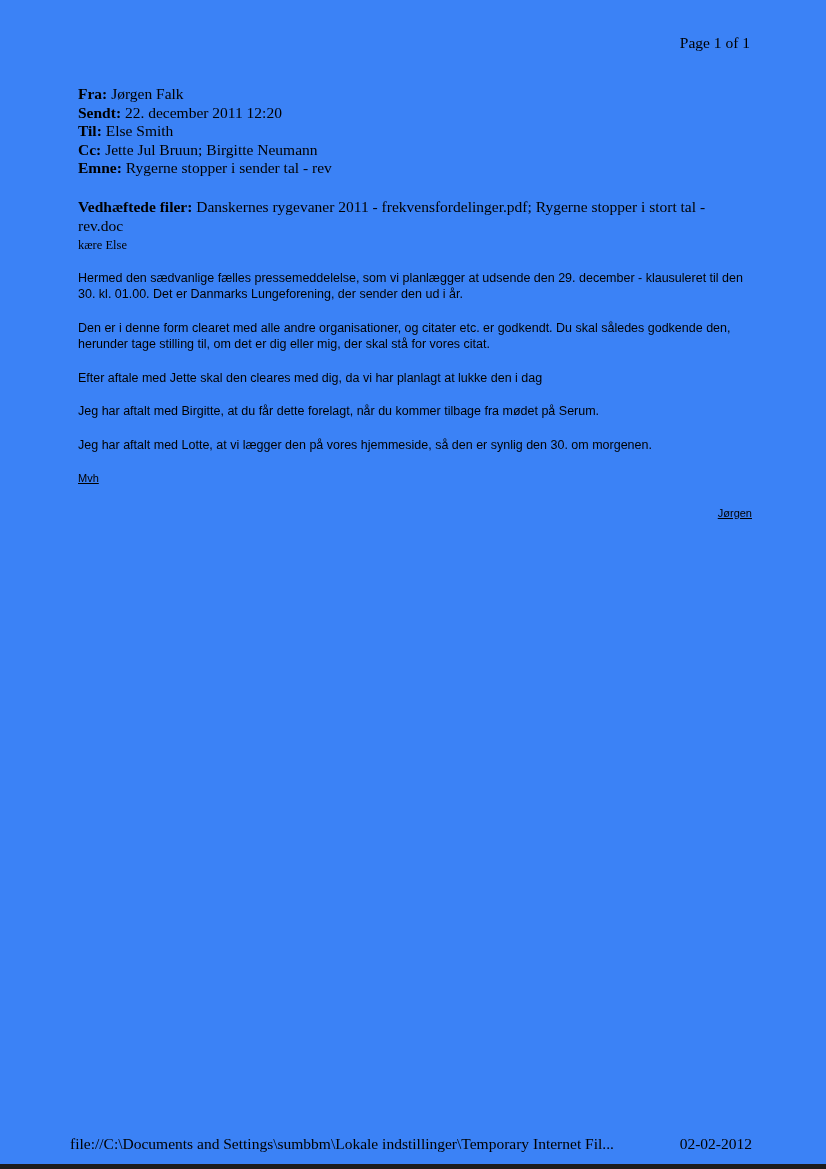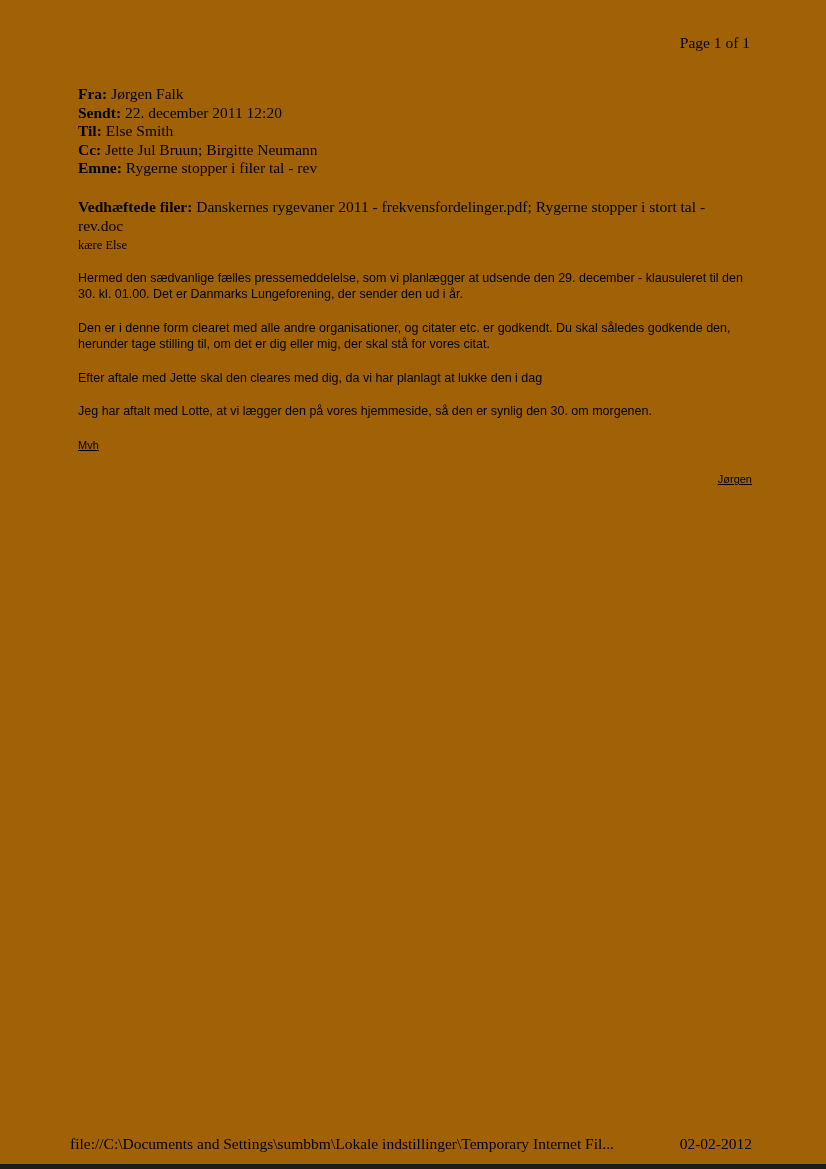--- a/index.html
+++ b/index.html
@@ -4,21 +4,21 @@
 <style>
   html, body {
     margin: 0;
     padding: 0;
     background: #ffffff;
   }
   .page {
     position: relative;
     width: 826px;
     height: 1169px;
-    background: #a16207;
+    background: #3b82f6;
     color: #000000;
     font-family: "Liberation Serif", serif;
     overflow: hidden;
     box-sizing: border-box;
   }
   .page-number {
     position: absolute;
     top: 34px;
     right: 76px;
     font-size: 15.5px;
@@ -102,33 +102,34 @@
     <div class="header-line">
       <span class="bold">Til:</span>
       <span>Else Smith</span>
     </div>
     <div class="header-line">
       <span class="bold">Cc:</span>
       <span>Jette Jul Bruun; Birgitte Neumann</span>
     </div>
     <div class="header-line">
       <span class="bold">Emne:</span>
-      <span>Rygerne stopper i filer tal - rev</span>
+      <span>Rygerne stopper i sender tal - rev</span>
     </div>
 
     <div class="attachments">
       <span class="bold">Vedhæftede filer:</span>
       <span>Danskernes rygevaner 2011 - frekvensfordelinger.pdf; Rygerne stopper i stort tal - rev.doc</span>
     </div>
 
     <div class="greeting">kære Else</div>
 
     <div class="body-paragraph">Hermed den sædvanlige fælles pressemeddelelse, som vi planlægger at udsende den 29. december - klausuleret til den 30. kl. 01.00. Det er Danmarks Lungeforening, der sender den ud i år.</div>
     <div class="body-paragraph">Den er i denne form clearet med alle andre organisationer, og citater etc. er godkendt. Du skal således godkende den, herunder tage stilling til, om det er dig eller mig, der skal stå for vores citat.</div>
     <div class="body-paragraph">Efter aftale med Jette skal den cleares med dig, da vi har planlagt at lukke den i dag</div>
+    <div class="body-paragraph">Jeg har aftalt med Birgitte, at du får dette forelagt, når du kommer tilbage fra mødet på Serum.</div>
     <div class="body-paragraph">Jeg har aftalt med Lotte, at vi lægger den på vores hjemmeside, så den er synlig den 30. om morgenen.</div>
 
     <div class="signoff">Mvh</div>
     <div class="signature">Jørgen</div>
 
   </div>
 
   <div class="footer">
     <span class="path">file://C:\Documents and Settings\sumbbm\Lokale indstillinger\Temporary Internet Fil...</span>
     <span class="date">02-02-2012</span>

